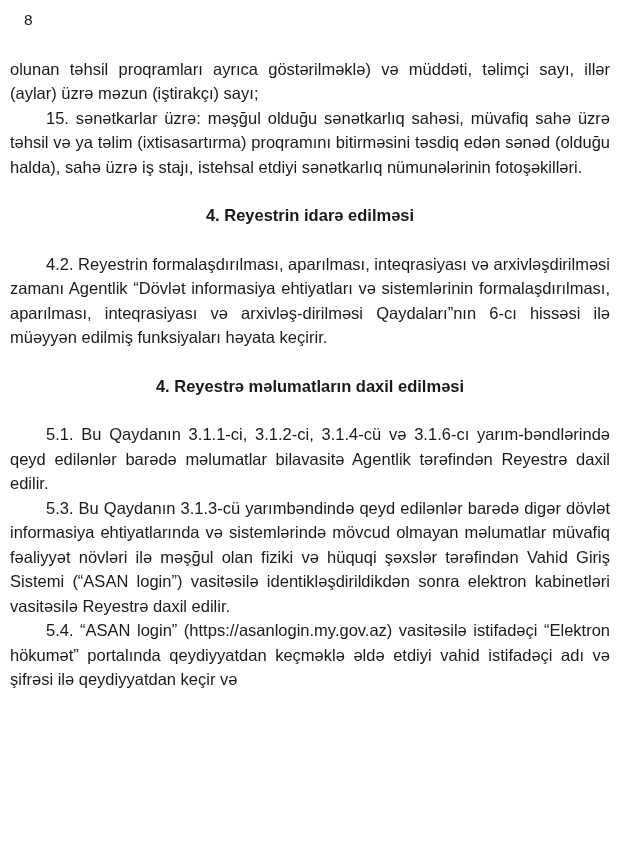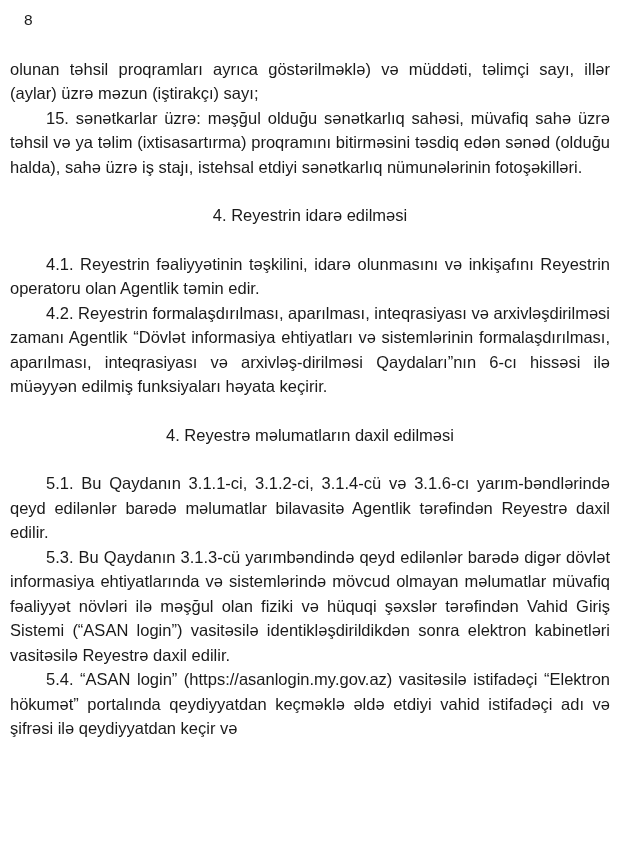--- a/index.html
+++ b/index.html
@@ -30,41 +30,40 @@
     text-align: justify;
     text-indent: 36px;
   }
   .doc p.no-indent {
     text-indent: 0;
     margin-top: 24px;
   }
   .doc h2 {
     margin: 24px 0 24px 0;
     font-size: 16.5px;
-    font-weight: normal;
+    font-weight: bold;
     text-align: center;
     text-indent: 0;
   }
 </style>
 </head>
 <body>
 
 <div class="page">
   <div class="page-number">8</div>
 
   <div class="doc">
     <p class="no-indent">olunan təhsil proqramları ayrıca göstərilməklə) və müddəti, təlimçi sayı, illər (aylar) üzrə məzun (iştirakçı) sayı;</p>
 
 
 
     <p>15. sənətkarlar üzrə: məşğul olduğu sənətkarlıq sahəsi, müvafiq sahə üzrə təhsil və ya təlim (ixtisasartırma) proqramını bitirməsini təsdiq edən sənəd (olduğu halda), sahə üzrə iş stajı, istehsal etdiyi sənətkarlıq nümunələrinin fotoşəkilləri.</p>
 
     <h2>4. Reyestrin idarə edilməsi</h2>
 
-    <p>4.1. Reyestrin fəaliyyətinin təşkilini, idarə olunmasını və inkişafını Reyestrin operatoru olan Agentlik təmin edir.</p>
 
     <p>4.2. Reyestrin formalaşdırılması, aparılması, inteqrasiyası və arxivləşdirilməsi zamanı Agentlik “Dövlət informasiya ehtiyatları və sistemlərinin formalaşdırılması, aparılması, inteqrasiyası və arxivləş-dirilməsi Qaydaları”nın 6-cı hissəsi ilə müəyyən edilmiş funksiyaları həyata keçirir.</p>
 
     <h2>4. Reyestrə məlumatların daxil edilməsi</h2>
 
     <p>5.1. Bu Qaydanın 3.1.1-ci, 3.1.2-ci, 3.1.4-cü və 3.1.6-cı yarım-bəndlərində qeyd edilənlər barədə məlumatlar bilavasitə Agentlik tərəfindən Reyestrə daxil edilir.</p>
 
 
     <p>5.3. Bu Qaydanın 3.1.3-cü yarımbəndində qeyd edilənlər barədə digər dövlət informasiya ehtiyatlarında və sistemlərində mövcud olmayan məlumatlar müvafiq fəaliyyət növləri ilə məşğul olan fiziki və hüquqi şəxslər tərəfindən Vahid Giriş Sistemi (“ASAN login”) vasitəsilə identikləşdirildikdən sonra elektron kabinetləri vasitəsilə Reyestrə daxil edilir.</p>
 

